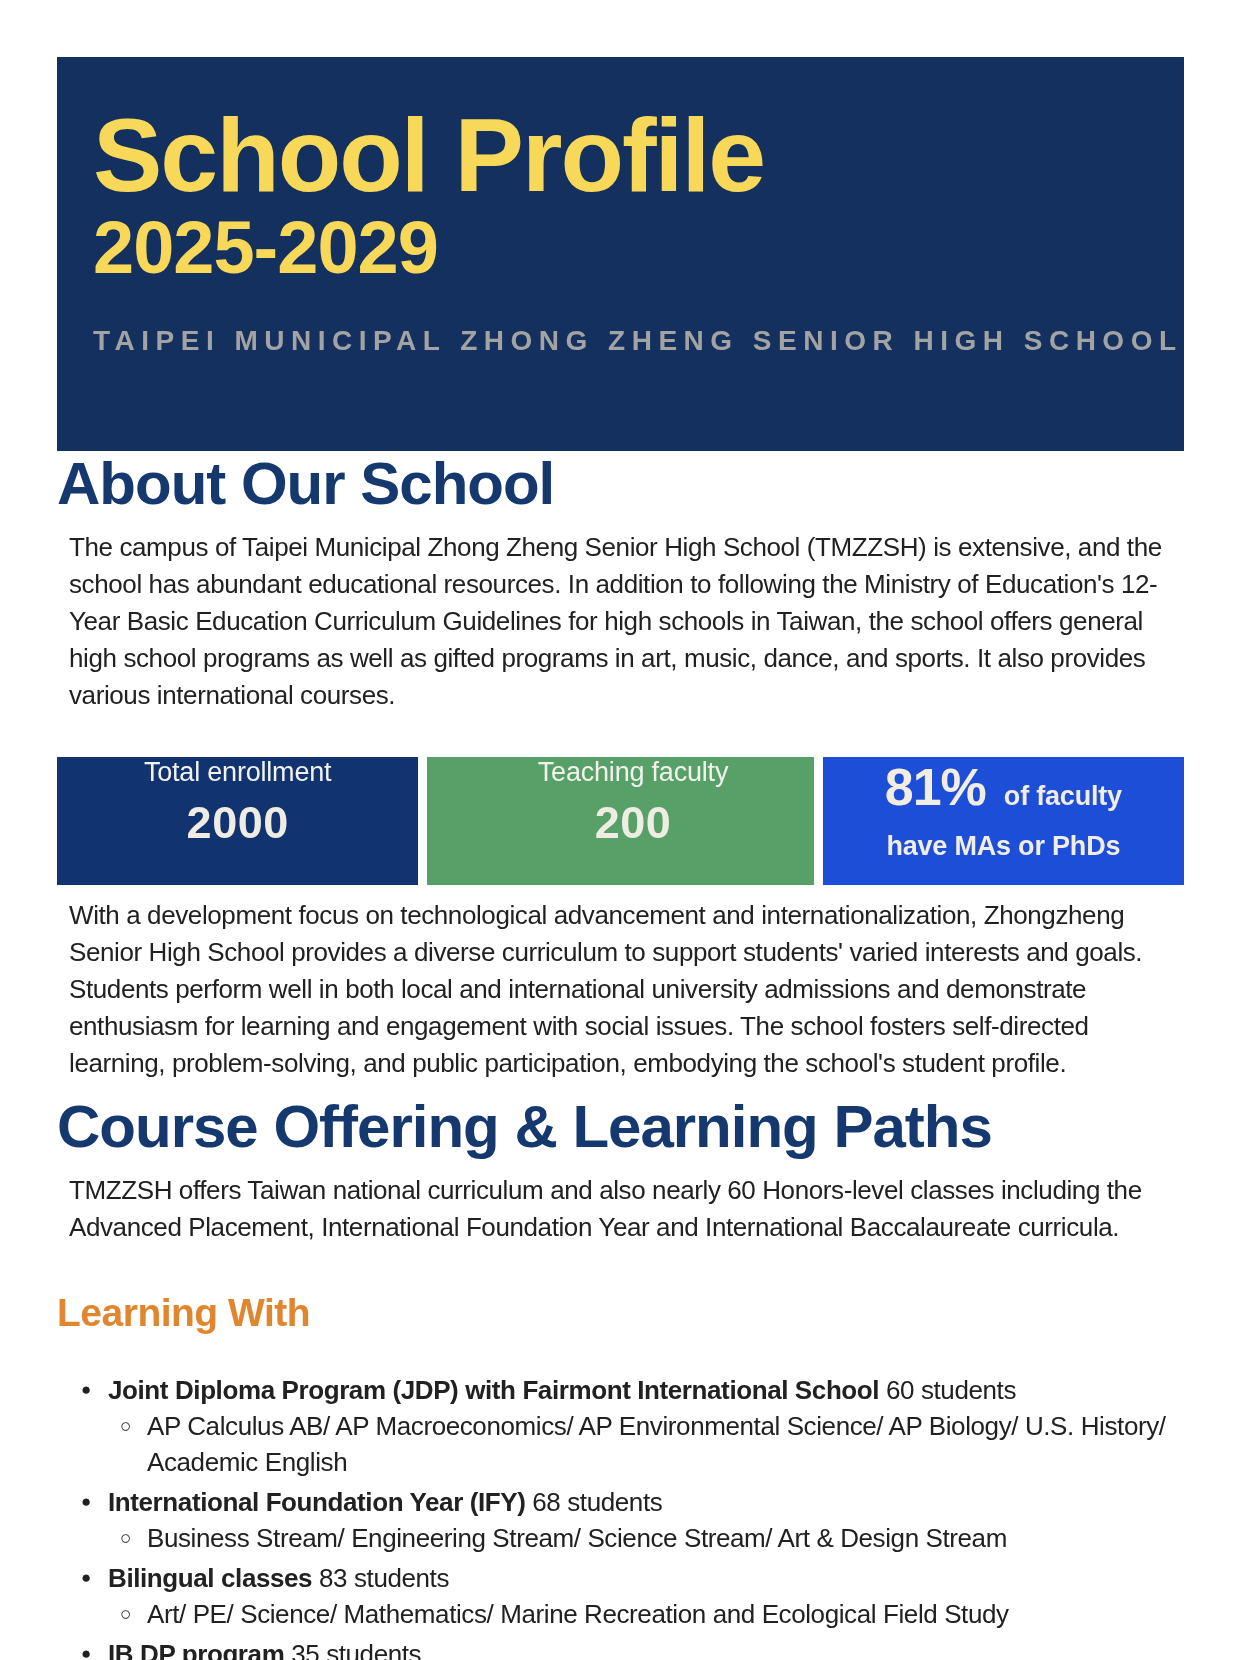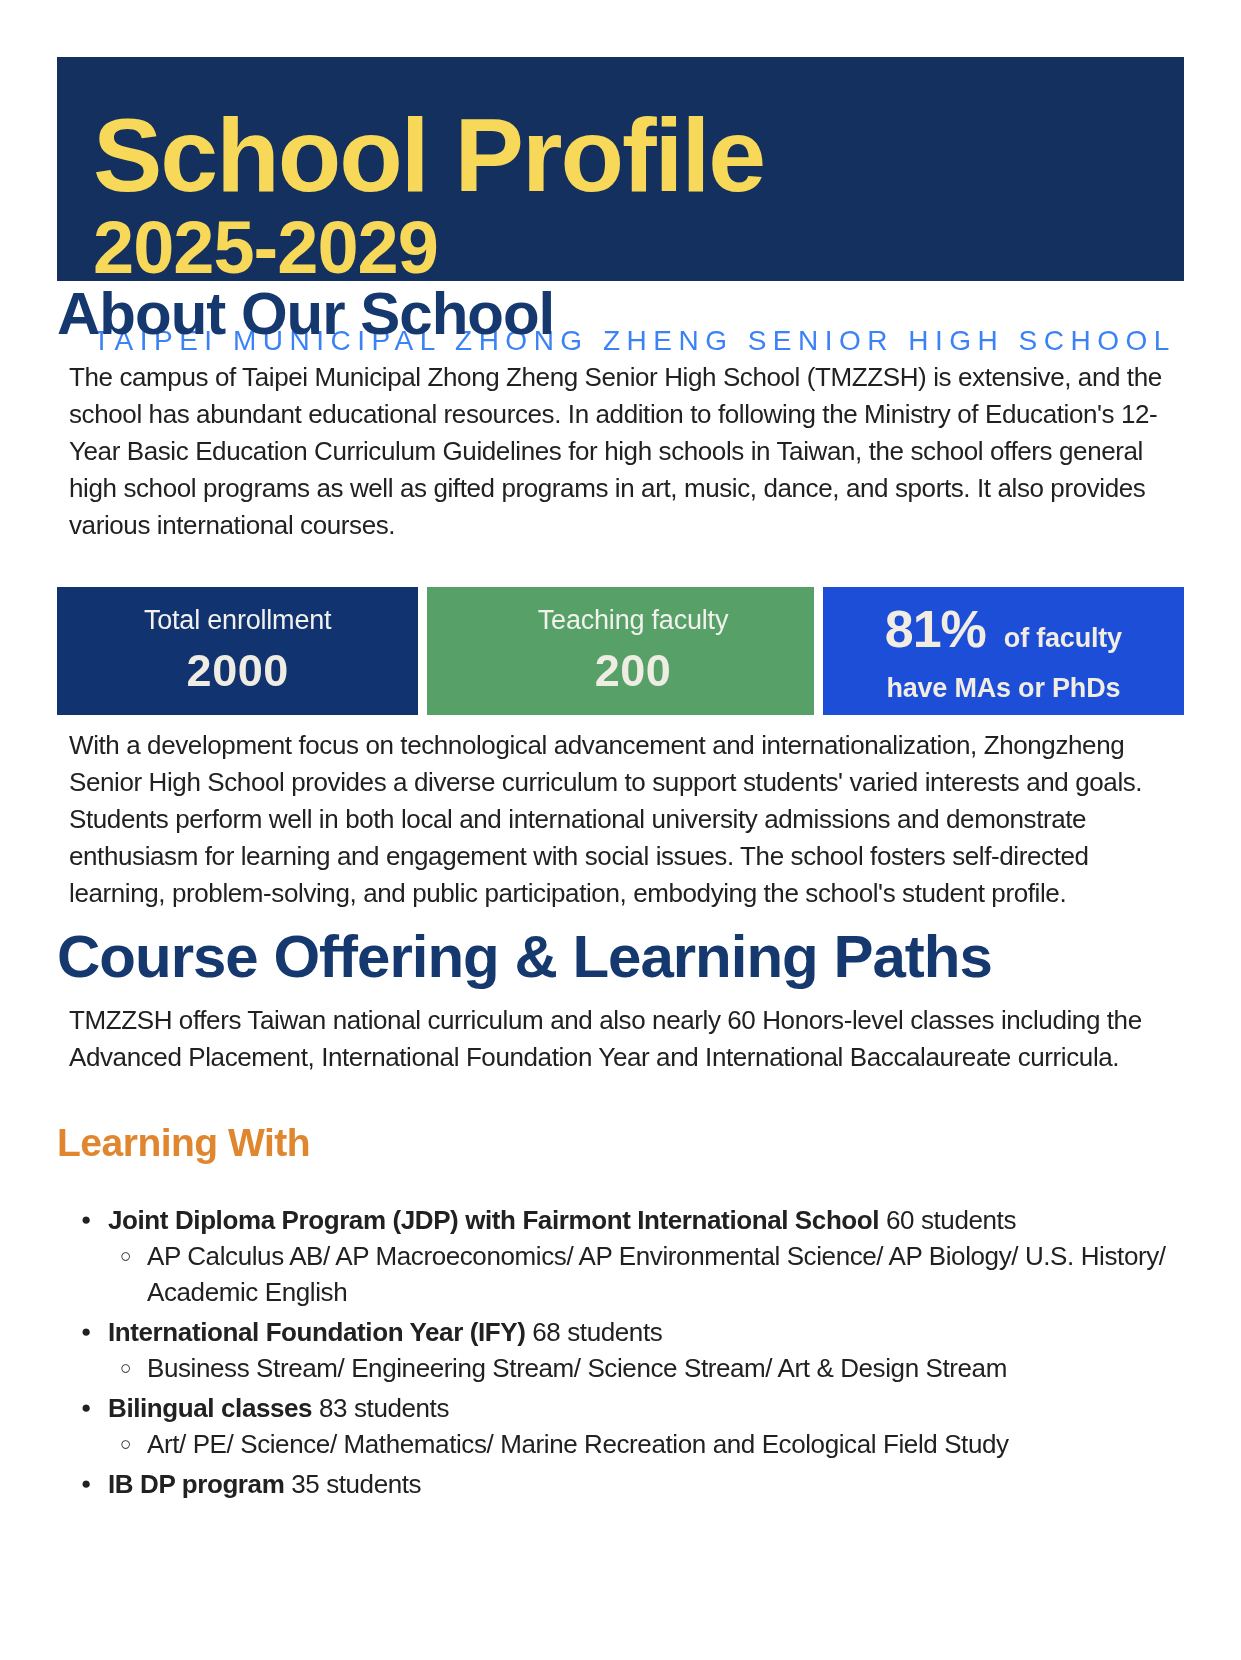--- a/index.html
+++ b/index.html
@@ -4,33 +4,33 @@
 <style>
   html,body{margin:0;padding:0;}
   body{
     width:1241px;height:1660px;overflow:hidden;background:#ffffff;
     font-family:"Liberation Sans",sans-serif;color:#212121;
   }
   .page{width:1127px;margin:0 auto;padding-top:57px;}
 
   
   .banner{
-    background:#14305F;height:224px;padding-left:36px;box-sizing:border-box;
+    background:#14305F;height:394px;padding-left:36px;box-sizing:border-box;
     display:flex;flex-direction:column;justify-content:flex-start;padding-top:46px;
   }
   .banner-title{
     color:#F7D858;font-size:104px;font-weight:bold;line-height:1.0;
     letter-spacing:-2px;margin:0;
   }
   .banner-year{
     color:#F7D858;font-size:74px;font-weight:bold;line-height:1.0;
     letter-spacing:-1px;margin:4px 0 0 0;
   }
   .banner-school{
-    color:#3b82f6;font-size:28px;font-weight:400;letter-spacing:6.5px;
+    color:#a3a3a3;font-size:28px;font-weight:700;letter-spacing:6.5px;
     margin-top:40px;
   }
 
   
   h2.section{
     color:#15396F;font-size:60px;font-weight:bold;letter-spacing:-1px;
     margin:0;line-height:1.1;
   }
   .h-about{margin-top:40px;}
   .h-courses{margin-top:26px;}
@@ -45,21 +45,21 @@
     color:#212121;
   }
   .p1{margin-top:25px;}
   .p2{margin-top:25px;}
   .p3{margin-top:22px;}
 
   
   .stats{display:flex;gap:9px;margin-top:43px;}
   .stat-box{
     flex:1;height:128px;display:flex;flex-direction:column;
-    align-items:center;justify-content:center;box-sizing:border-box;
+    align-items:center;box-sizing:border-box;
   }
   .stat-label{color:#F2F1EC;font-size:27px;letter-spacing:-0.2px;}
   .stat-value{color:#EFEDE3;font-size:45px;font-weight:bold;margin-top:9px;letter-spacing:0.5px;}
   .stat-box.fac{align-items:center;}
   .fac-line1{display:flex;align-items:baseline;color:#F2EDE2;}
   .fac-big{font-size:52px;font-weight:bold;letter-spacing:-1px;}
   .fac-small{font-size:27px;font-weight:bold;margin-left:18px;letter-spacing:-0.2px;}
   .fac-line2{color:#F2EDE2;font-size:27px;font-weight:bold;margin-top:14px;letter-spacing:-0.2px;}
 
   

